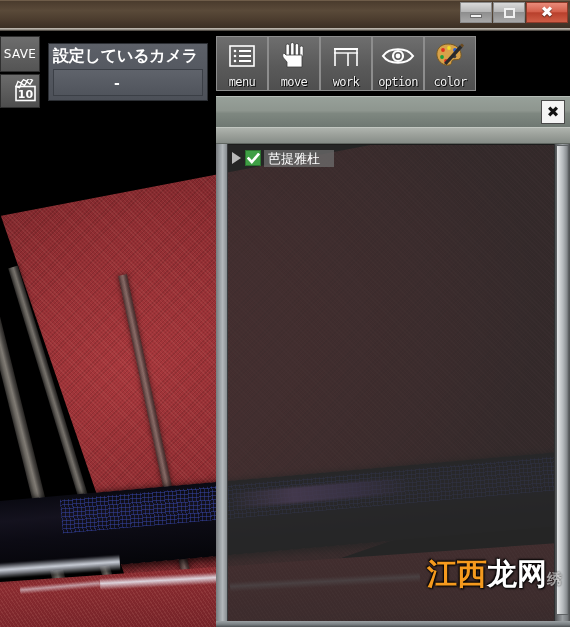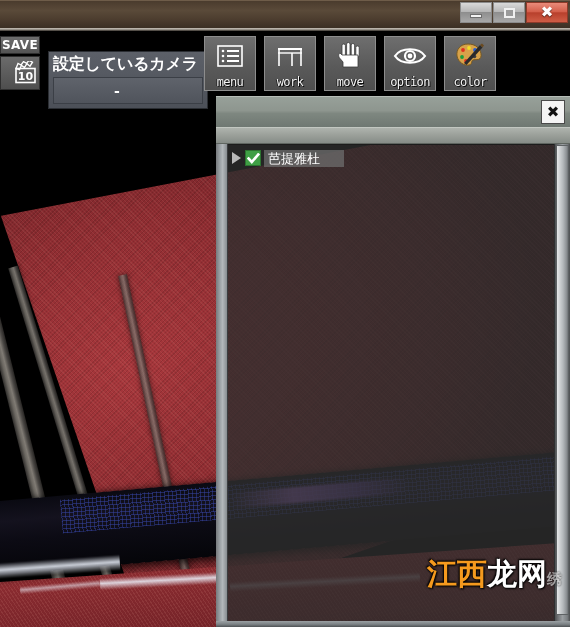--- a/index.html
+++ b/index.html
@@ -211,44 +211,44 @@
     left: 0; top: 31px;
     width: 570px; height: 65px;
     z-index: 30;
   }
   .save-col {
     position: absolute;
     left: 0; top: 5px;
     width: 42px;
   }
   .save-chip {
-    width: 40px; height: 18px;
+    width: 40px; height: 36px;
     background: linear-gradient(to bottom,#6d6d6d 0%, #545454 100%);
     border: 1px solid #2f2f2f;
     box-sizing: border-box;
     display: flex; align-items: center; justify-content: center;
     color: #ffffff;
     font-size: 12px;
-    font-weight: bold;
+    font-weight: normal;
     letter-spacing: .4px;
     font-family: "DejaVu Sans", sans-serif;
     cursor: pointer;
   }
   .save-icon-btn {
     margin-top: 2px;
     width: 40px; height: 34px;
     background: linear-gradient(to bottom,#6b6b6b 0%, #4e4e4e 100%);
     border: 1px solid #2f2f2f;
     box-sizing: border-box;
     display:flex; align-items:center; justify-content:flex-end;
     cursor: pointer;
   }
   .camera-panel {
     position: absolute;
-    left: 48px; top: 20px;
+    left: 48px; top: 12px;
     width: 160px; height: 58px;
     background: linear-gradient(to bottom,#5c6068 0%, #4c5058 100%);
     border: 1px solid #2b2e33;
     box-sizing: border-box;
     padding: 2px 4px 0 4px;
     cursor: pointer;
   }
   .camera-label {
     color: #ffffff;
     font-size: 16px;
@@ -280,23 +280,23 @@
     font-family: "DejaVu Sans", sans-serif;
   }
   .chev {
     position: absolute;
     right: 8px; top: 50%;
     transform: translateY(-50%);
     width: 0; height: 0;
   }
   .tool-btns {
     position: absolute;
-    left: 204px; top: 5px;
+    left: 216px; top: 5px;
     display: flex;
-    gap: 8px;
+    gap: 0;
   }
   .tool-btn {
     width: 52px; height: 55px;
     background: linear-gradient(to bottom,#6e6e6e 0%, #5a5a5a 55%, #4f4f4f 100%);
     border: 1px solid #8d8d8d;
     box-sizing: border-box;
     display: flex;
     flex-direction: column;
     align-items: center;
     justify-content: flex-start;
@@ -409,21 +409,21 @@
     border: 1px solid #2c7330;
     box-sizing: border-box;
     display: flex; align-items: center; justify-content: center;
     cursor: pointer;
   }
   .tree-check svg { display: block; }
   .tree-label {
     color: #ffffff;
     font-size: 13px;
     background: rgba(110,110,110,.75);
-    padding: 1px 24px 1px 4px;
+    padding: 1px 14px 1px 4px;
     margin-left: 3px;
     line-height: 15px;
     font-family: "DejaVu Sans", sans-serif;
   }
   .ws-scroll {
     width: 16px;
     background: linear-gradient(to right,#4d4f51 0%, #6d7073 18%, #9a9ea1 50%, #7a7e81 82%, #4a4c4e 100%);
     position: relative;
     border-left: 1px solid #2d2f30;
     box-sizing: border-box;
@@ -549,44 +549,44 @@
             <rect x="12" y="7" width="12" height="2" fill="#ffffff"></rect>
             <rect x="12" y="12" width="12" height="2" fill="#ffffff"></rect>
             <rect x="12" y="17" width="12" height="2" fill="#ffffff"></rect>
           </svg>
         </div>
         <div class="tool-caption">menu</div>
       </div>
 
       <div class="tool-btn">
         <div class="tool-icon">
-          <svg width="30" height="26" viewBox="0 0 30 26">
-            <path d="M3 6 L27 6" stroke="#ffffff" stroke-width="2" fill="none"></path>
-            <path d="M3 10 L27 10" stroke="#ffffff" stroke-width="1.4" fill="none"></path>
-            <path d="M4 6 L4 23" stroke="#ffffff" stroke-width="1.6" fill="none"></path>
-            <path d="M26 6 L26 23" stroke="#ffffff" stroke-width="1.6" fill="none"></path>
-            <path d="M17 10 L17 23" stroke="#ffffff" stroke-width="1.6" fill="none"></path>
-          </svg>
-        </div>
-        <div class="tool-caption">work</div>
-      </div>
-
-      <div class="tool-btn">
-        <div class="tool-icon">
           <svg width="30" height="28" viewBox="0 0 30 28">
             <g fill="#ffffff" stroke="#3a3a3a" stroke-width="0.8">
               <rect x="7" y="2" width="3.4" height="13" rx="1.6"></rect>
               <rect x="11.6" y="0.5" width="3.4" height="14.5" rx="1.6"></rect>
               <rect x="16.2" y="1.5" width="3.4" height="13.5" rx="1.6"></rect>
               <rect x="20.8" y="4" width="3.4" height="11" rx="1.6"></rect>
               <path d="M5 11 C3 12 3.5 15 5 16.5 L8 20 L8 25 L23 25 L23 13 L7 13 Z"></path>
             </g>
           </svg>
         </div>
         <div class="tool-caption">move</div>
+      </div>
+
+      <div class="tool-btn">
+        <div class="tool-icon">
+          <svg width="30" height="26" viewBox="0 0 30 26">
+            <path d="M3 6 L27 6" stroke="#ffffff" stroke-width="2" fill="none"></path>
+            <path d="M3 10 L27 10" stroke="#ffffff" stroke-width="1.4" fill="none"></path>
+            <path d="M4 6 L4 23" stroke="#ffffff" stroke-width="1.6" fill="none"></path>
+            <path d="M26 6 L26 23" stroke="#ffffff" stroke-width="1.6" fill="none"></path>
+            <path d="M17 10 L17 23" stroke="#ffffff" stroke-width="1.6" fill="none"></path>
+          </svg>
+        </div>
+        <div class="tool-caption">work</div>
       </div>
 
       <div class="tool-btn">
         <div class="tool-icon">
           <svg width="34" height="24" viewBox="0 0 34 24">
             <path d="M2 12 C8 3 26 3 32 12 C26 21 8 21 2 12 Z" fill="none" stroke="#ffffff" stroke-width="2.2"></path>
             <circle cx="17" cy="12" r="5" fill="none" stroke="#ffffff" stroke-width="2.2"></circle>
             <circle cx="17" cy="12" r="2.4" fill="#ffffff"></circle>
           </svg>
         </div>

